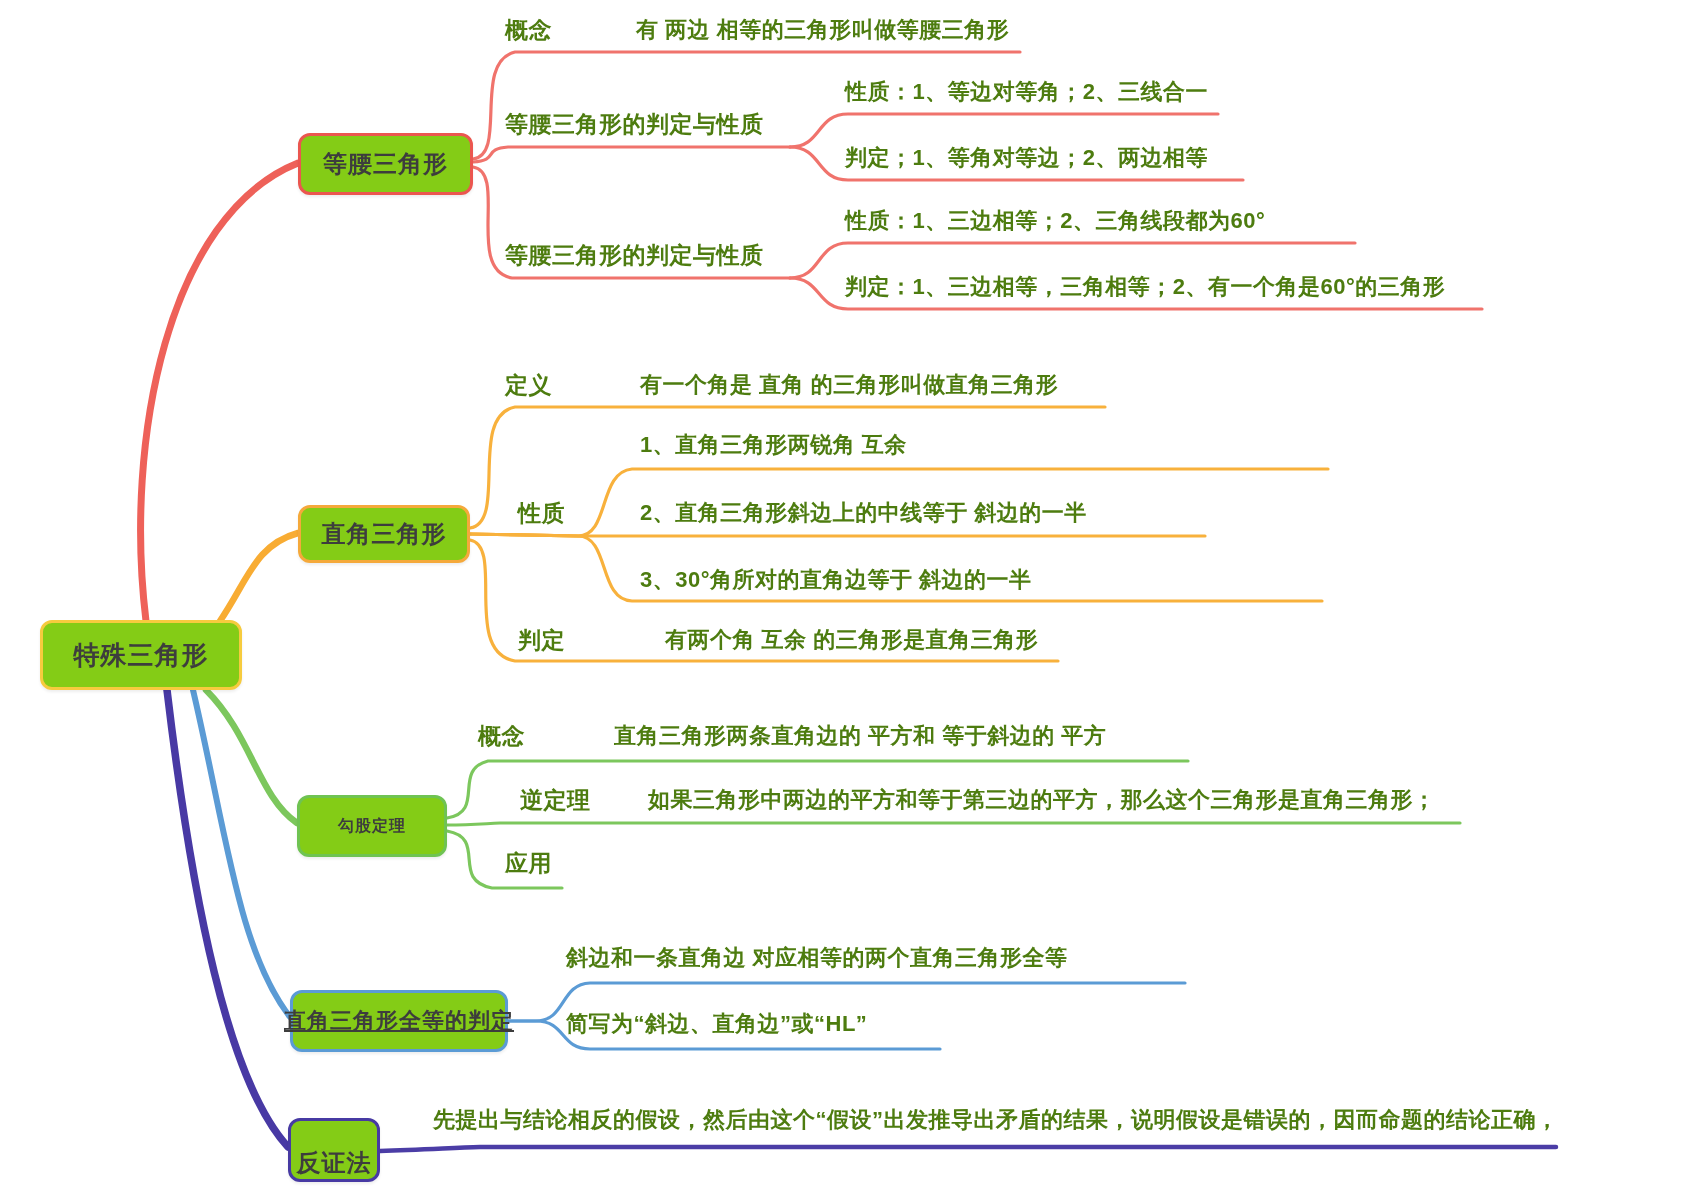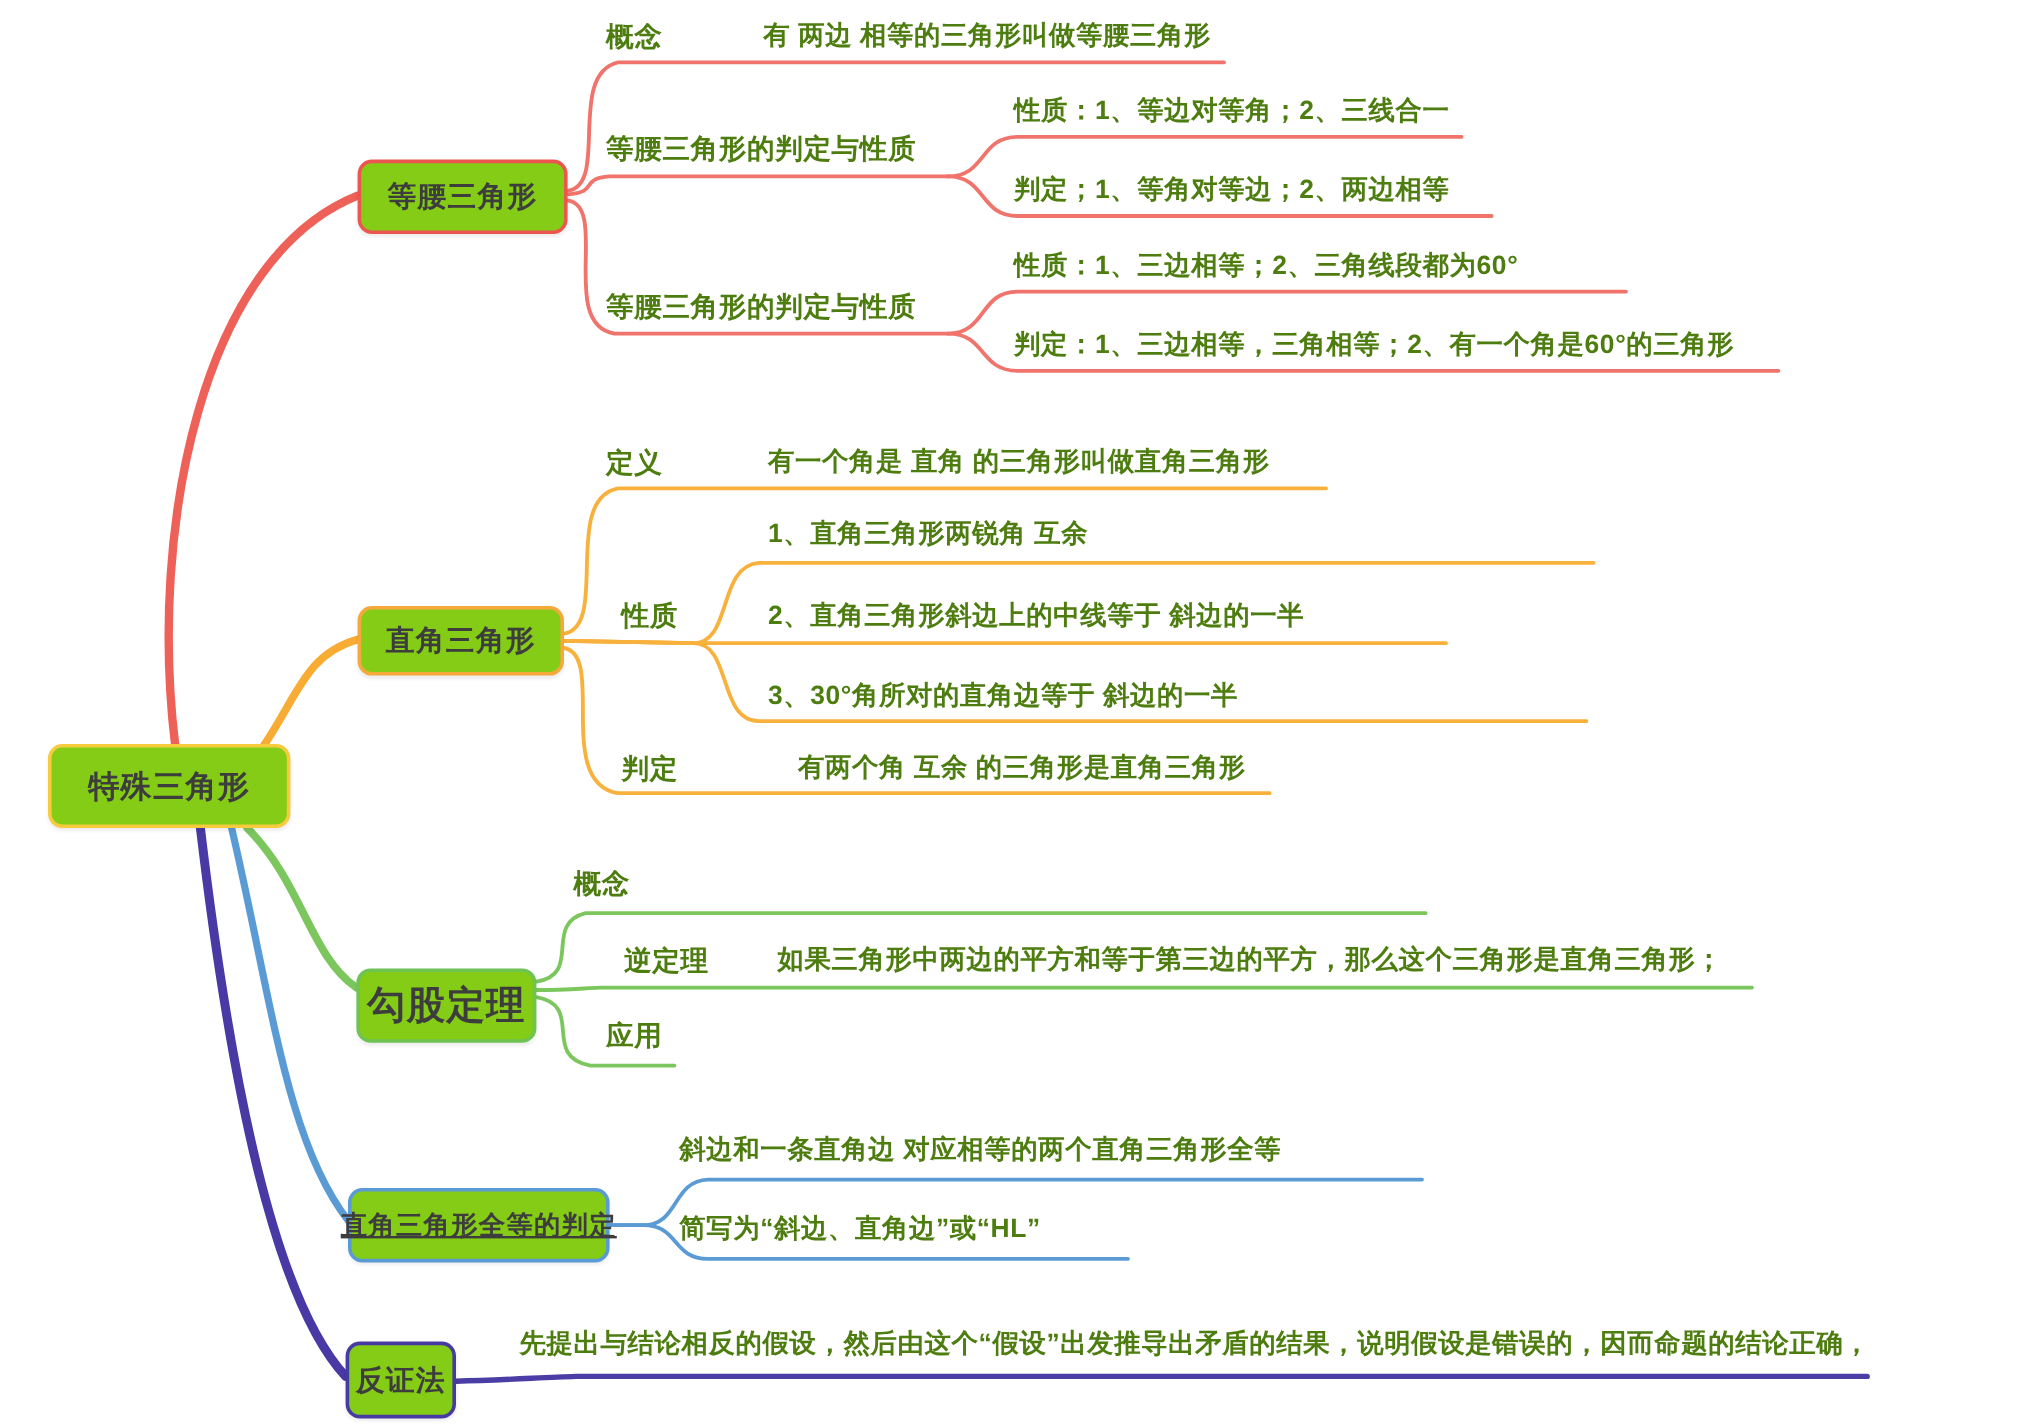--- a/index.html
+++ b/index.html
@@ -11,23 +11,23 @@
   .links path{fill:none;stroke-linecap:round;stroke-linejoin:round;}
   .node{
     position:absolute;display:flex;align-items:center;justify-content:center;
     background:#84cc16;border-radius:12px;box-sizing:border-box;
     color:#3d3d3d;font-weight:700;box-shadow:0 2px 3px rgba(0,0,0,0.07);
     white-space:nowrap;
   }
   .node.root{border:3.5px solid #F6CB3E;font-size:26px;letter-spacing:1px;}
   .node.b-red{border:3.5px solid #EB564F;font-size:24px;letter-spacing:1px;}
   .node.b-orange{border:3.5px solid #F5A93B;font-size:24px;letter-spacing:1px;}
-  .node.b-green{border:3.5px solid #6FC352;font-size:32px;letter-spacing:1px;margin-top:12px;}
+  .node.b-green{border:3.5px solid #6FC352;font-size:16px;letter-spacing:1px;}
   .node.b-blue{border:3.5px solid #5B9BD5;font-size:22px;letter-spacing:1px;text-decoration:underline;}
-  .node.b-indigo{border:3.5px solid #473AA3;font-size:24px;letter-spacing:1px;}
+  .node.b-indigo{border:3.5px solid #473AA3;font-size:24px;letter-spacing:1px;align-items:flex-end;}
   .txt{
     position:absolute;color:#4d7c0f;font-weight:700;white-space:nowrap;
     font-size:22px;letter-spacing:0.5px;line-height:28px;
   }
   .lbl{font-size:23px;}
 </style>
 </head>
 <body>
 
 <div class="canvas">
@@ -104,20 +104,21 @@
 
   <div class="txt lbl" style="left:518px;top:499px">性质</div>
   <div class="txt" style="left:640px;top:431px">1、直角三角形两锐角 互余</div>
   <div class="txt" style="left:640px;top:499px">2、直角三角形斜边上的中线等于 斜边的一半</div>
   <div class="txt" style="left:640px;top:566px">3、30°角所对的直角边等于 斜边的一半</div>
 
   <div class="txt lbl" style="left:518px;top:626px">判定</div>
   <div class="txt" style="left:665px;top:626px">有两个角 互余 的三角形是直角三角形</div>
 
   <div class="txt lbl" style="left:478px;top:722px">概念</div>
+  <div class="txt" style="left:614px;top:722px">直角三角形两条直角边的 平方和 等于斜边的 平方</div>
 
   <div class="txt lbl" style="left:520px;top:786px">逆定理</div>
   <div class="txt" style="left:648px;top:786px">如果三角形中两边的平方和等于第三边的平方，那么这个三角形是直角三角形；</div>
 
   <div class="txt lbl" style="left:505px;top:849px">应用</div>
 
   <div class="txt" style="left:566px;top:944px">斜边和一条直角边 对应相等的两个直角三角形全等</div>
   <div class="txt" style="left:566px;top:1010px">简写为“斜边、直角边”或“HL”</div>
 
   <div class="txt" style="left:433px;top:1106px">先提出与结论相反的假设，然后由这个“假设”出发推导出矛盾的结果，说明假设是错误的，因而命题的结论正确，</div>

